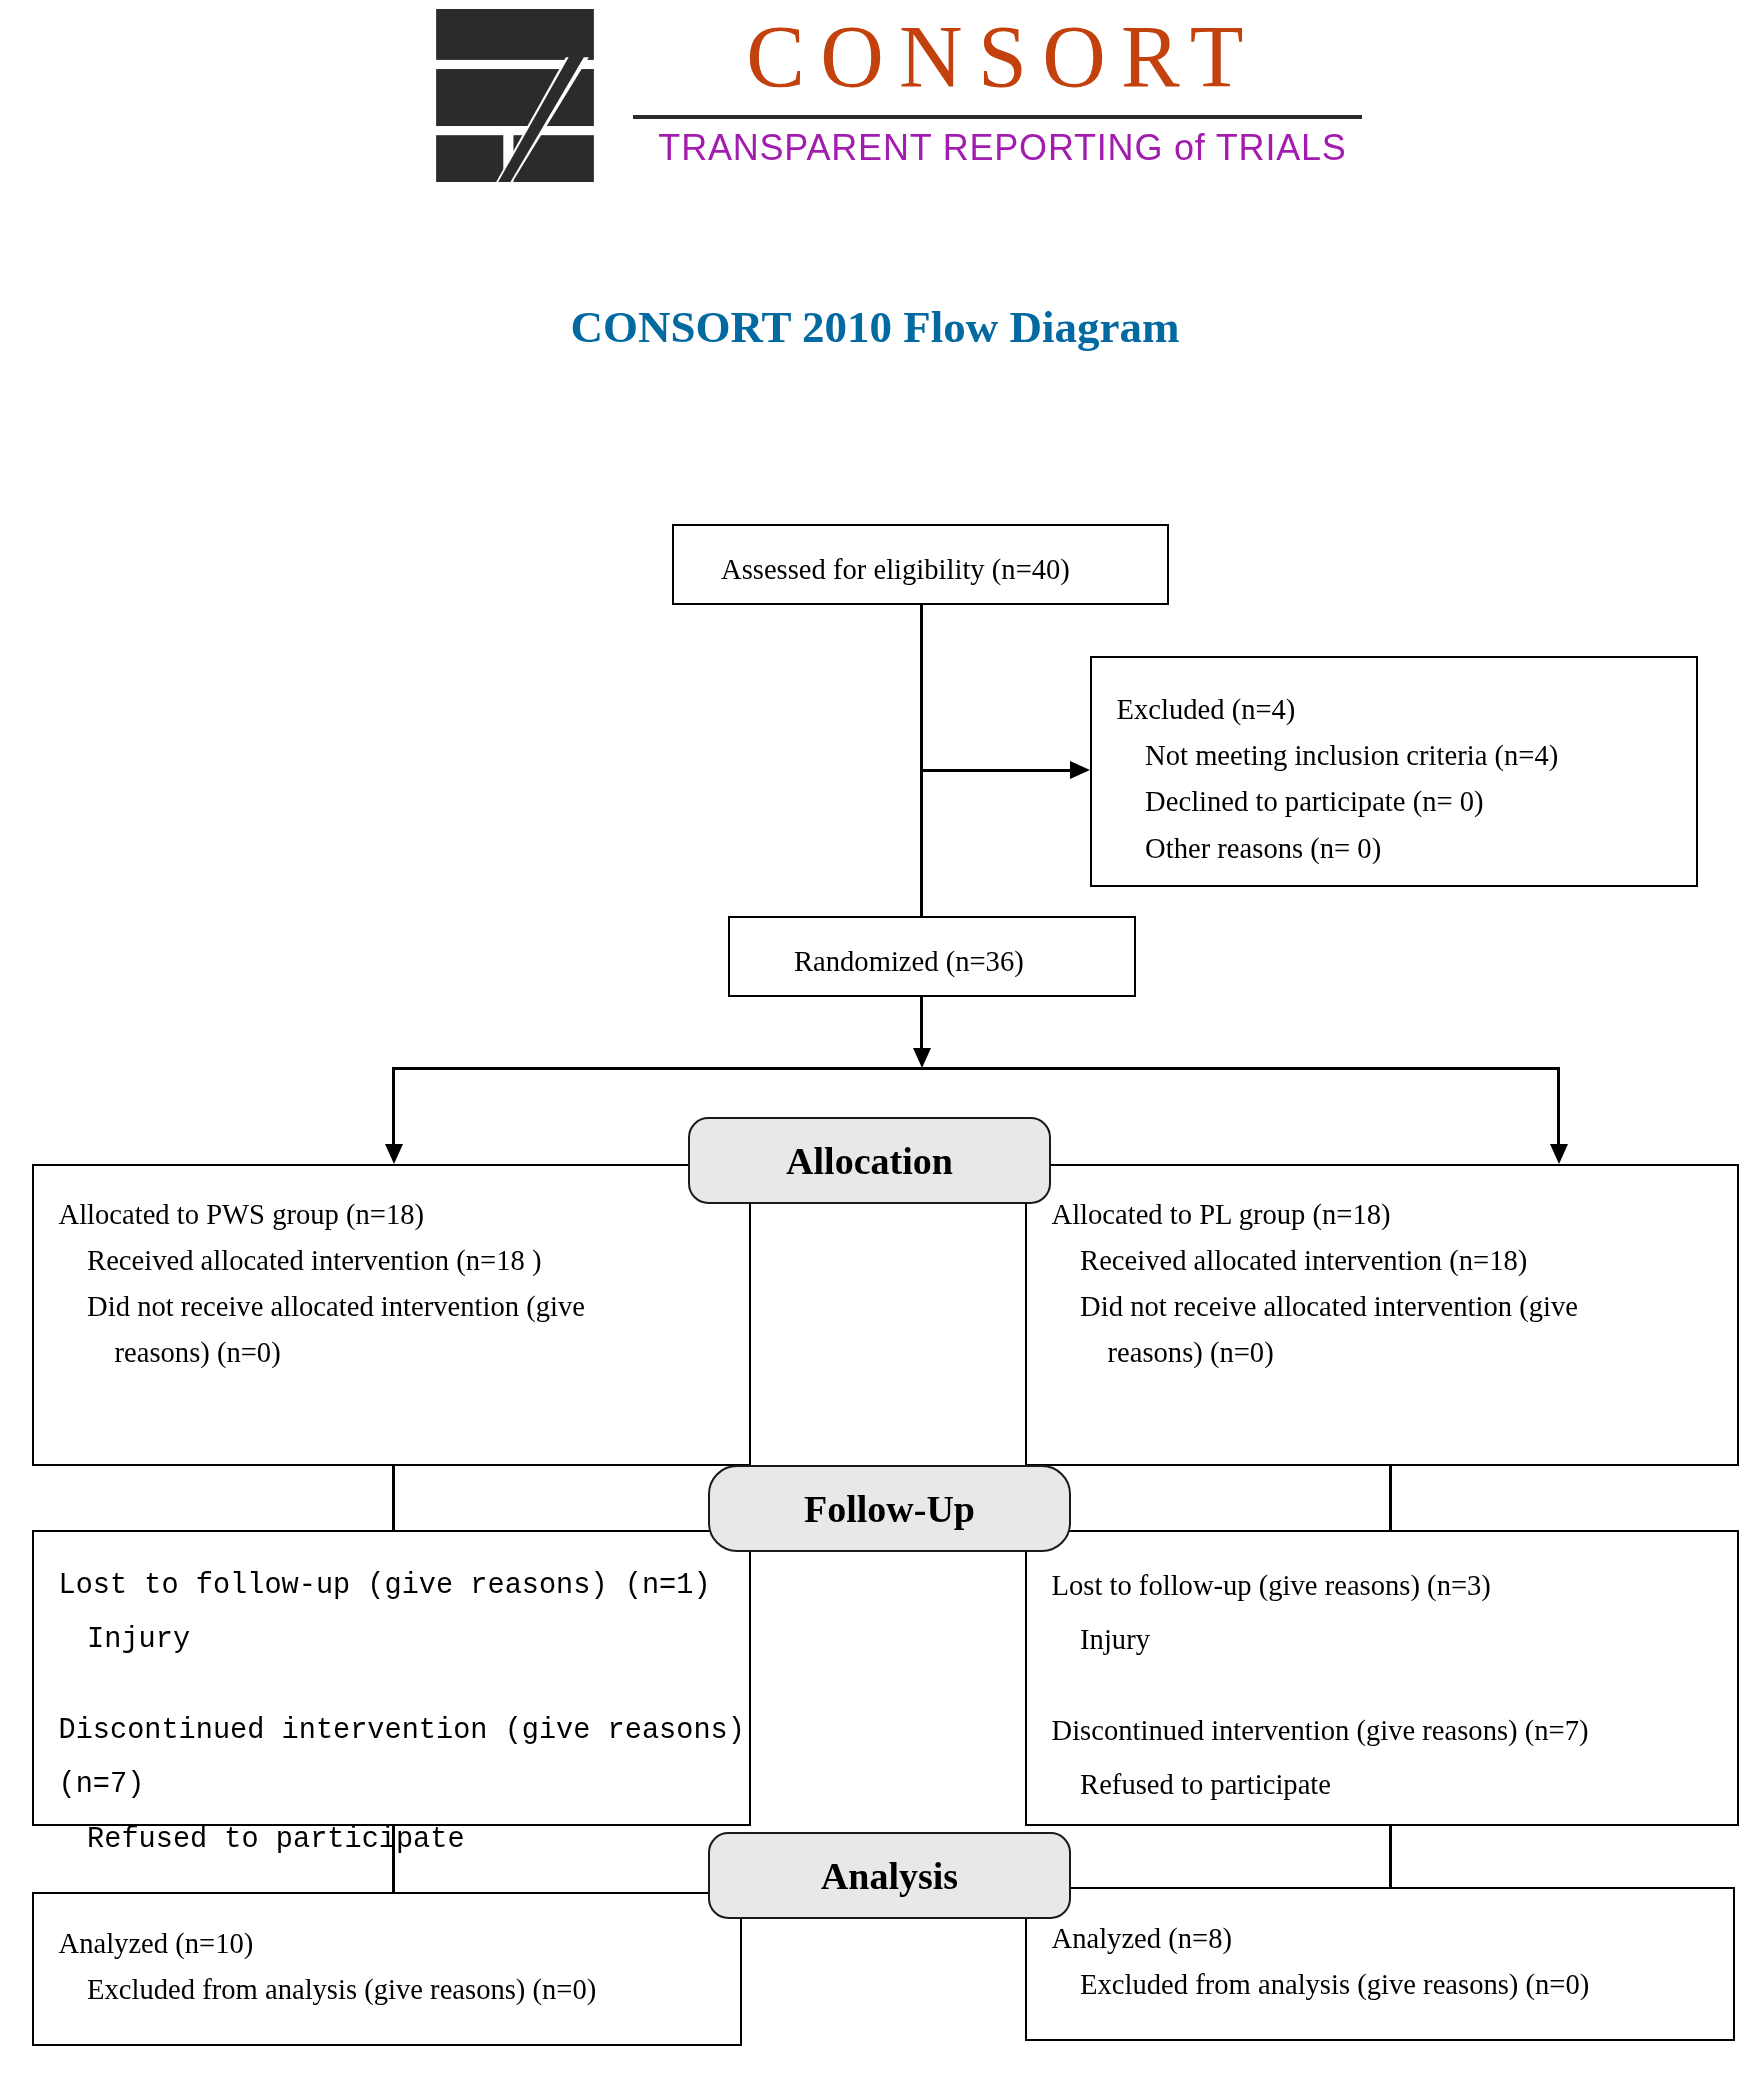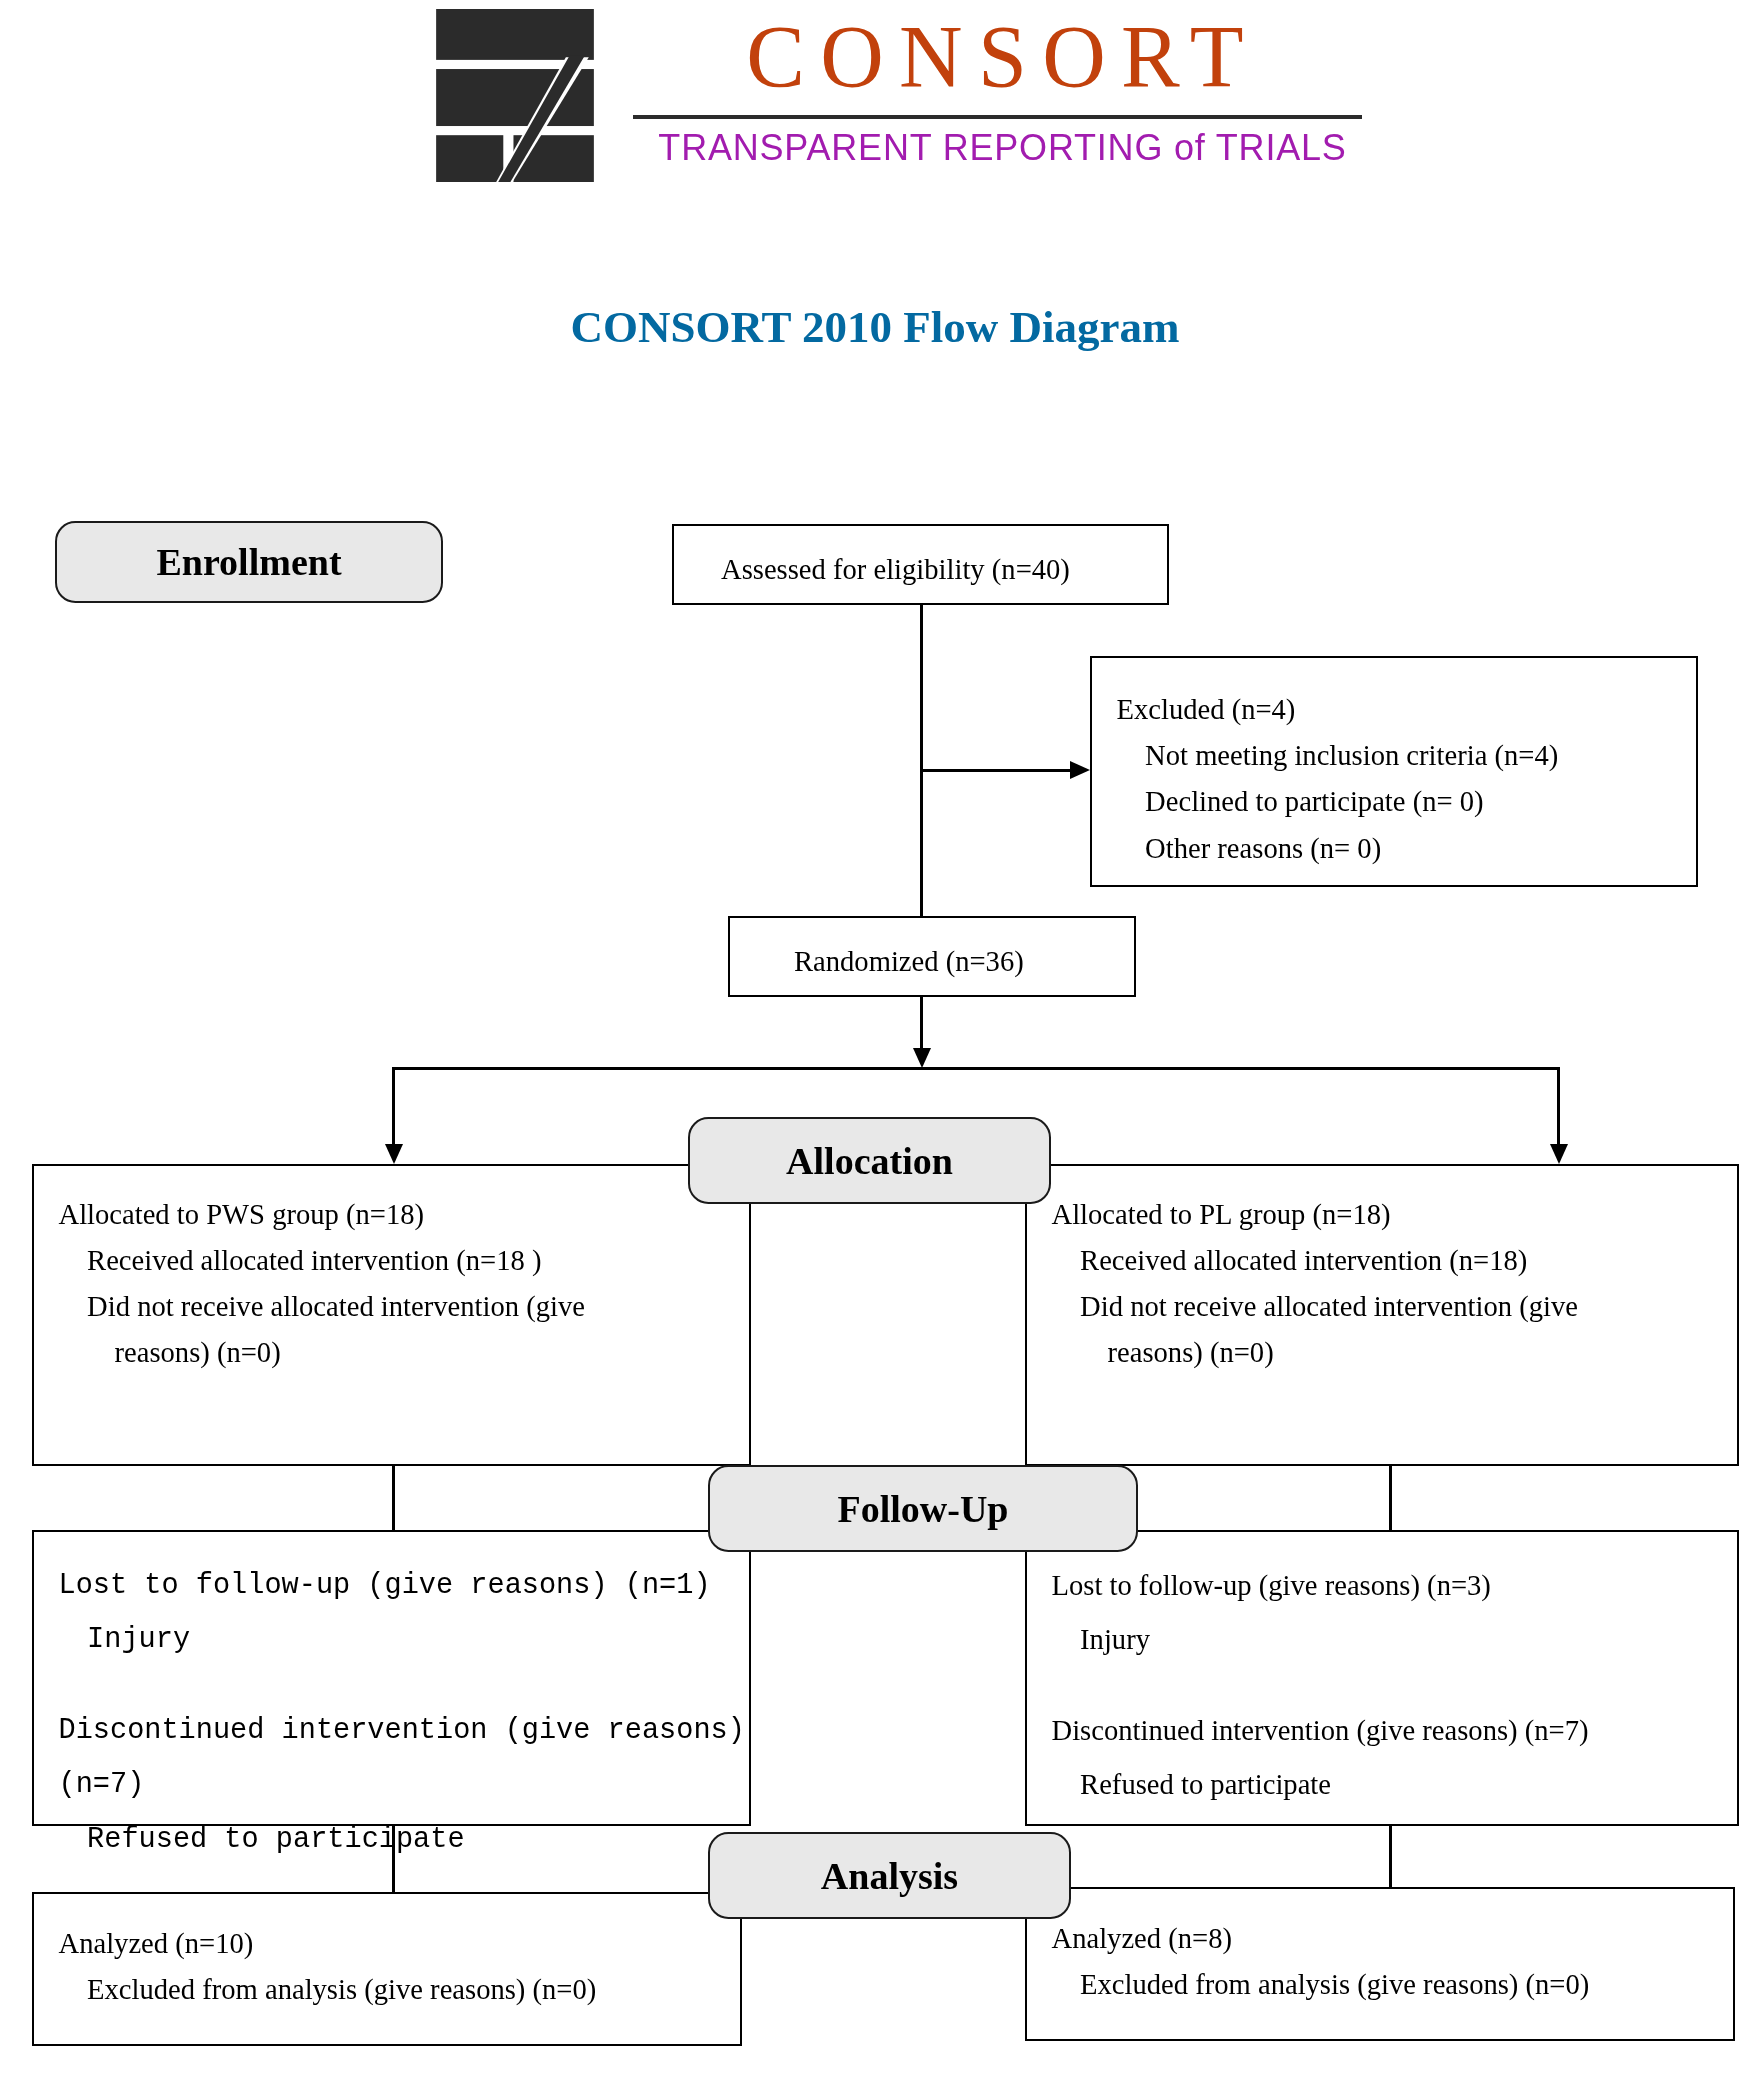--- a/index.html
+++ b/index.html
@@ -177,23 +177,20 @@
     </div>
     <div class="logo-text">
       <div class="logo-word">CONSORT</div>
       <div class="logo-rule"></div>
       <div class="logo-tagline">TRANSPARENT REPORTING of TRIALS</div>
     </div>
   </div>
 
   <div class="page-title">CONSORT 2010 Flow Diagram</div>
 
-  <div class="pill" style="left:55px; top:521px; width:388px; height:82px;">
-    <span>Enrollment</span>
-  </div>
 
   <div class="box" style="left:672px; top:524px; width:497px; height:81px;">
     <div class="box-text" style="padding:21.4px 0 0 47px;">
       <span class="line1">Assessed for eligibility (n=40)</span>
     </div>
   </div>
 
   <div class="vline" style="left:920px; top:605px; height:311px;"></div>
 
   <div class="hline" style="left:920px; top:769px; width:150px;"></div>
@@ -244,21 +241,21 @@
       <span class="line-ind">Did not receive allocated intervention (give</span>
       <span class="line-ind2">reasons) (n=0)</span>
     </div>
   </div>
 
   <div class="vline" style="left:392px; top:1466px; height:127px;"></div>
   <div class="arrow-down" style="left:385px; top:1592px;"></div>
   <div class="vline" style="left:1389px; top:1466px; height:127px;"></div>
   <div class="arrow-down" style="left:1382px; top:1592px;"></div>
 
-  <div class="pill" style="left:708px; top:1465px; width:430px; height:87px;">
+  <div class="pill" style="left:708px; top:1465px; width:363px; height:87px;border-radius:29px;">
     <span>Follow-Up</span>
   </div>
 
   <div class="box" style="left:32px; top:1530px; width:719px; height:296px;">
     <div class="box-text" style="padding:26.5px 0 0 24.5px; line-height:1.9;font-family:Liberation Mono, monospace;">
       <span class="line1">Lost to follow-up (give reasons) (n=1)</span>
       <span class="line-ind">Injury</span>
       <span class="line1" style="height:37px;">&nbsp;</span>
       <span class="line1">Discontinued intervention (give reasons) (n=7)</span>
       <span class="line-ind">Refused to participate</span>

